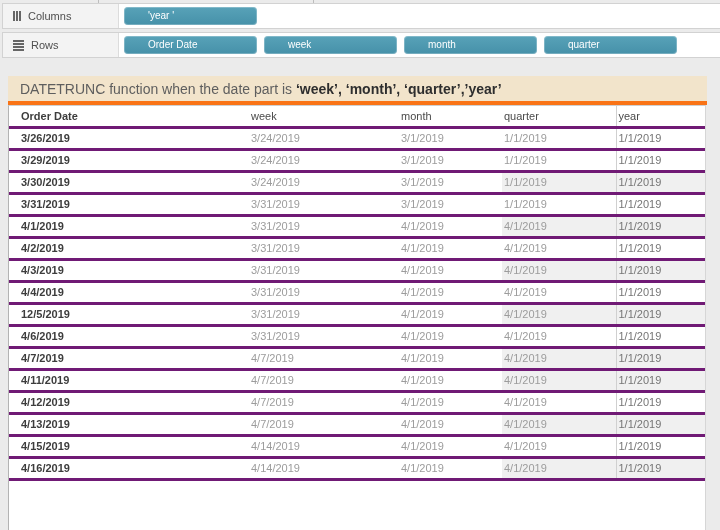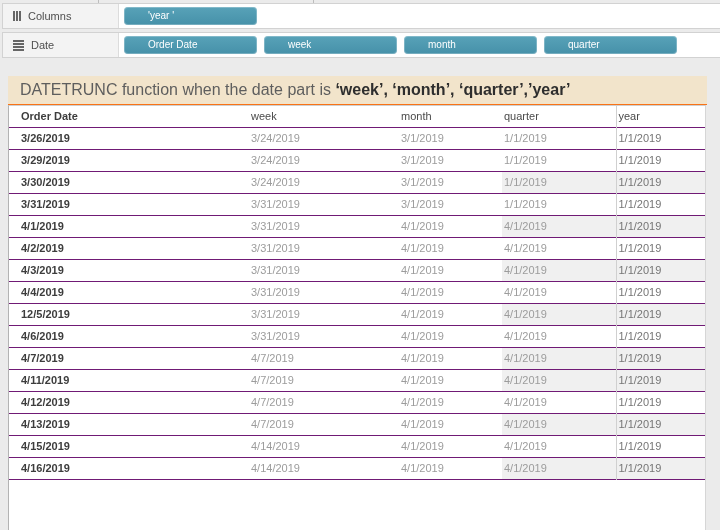--- a/index.html
+++ b/index.html
@@ -31,23 +31,23 @@
     padding-left:24px; flex:none;
     box-shadow: inset 0 0 0 1px rgba(255,255,255,0.25);
     white-space:nowrap; overflow:hidden;
   }
   .icon-cols { display:flex; gap:1px; }
   .icon-cols i { width:2px; height:10px; background:#666; display:block; }
   .icon-rows { display:flex; flex-direction:column; gap:1px; }
   .icon-rows i { width:11px; height:2px; background:#666; display:block; }
   .title-bar {
     position:absolute; left:8px; top:76px; width:699px; height:29px;
-    background:#f2e4cb; border-bottom:1px solid #f97316;
+    background:#f2e4cb; border-bottom:4px solid #f97316;
     display:flex; align-items:center; padding-left:12px;
-    font-size:16px; color:#5e5e5e;
+    font-size:14px; color:#5e5e5e;
   }
   .title-bar b { color:#2e2e2e; font-weight:bold; }
   .grid {
     position:absolute; left:8px; top:105px; width:698px; height:425px;
     background:#ffffff;
     border-left:1px solid #b3b3b3; border-right:1px solid #d6d6d6;
     border-top:1px solid #cfcfcf;
   }
   table { border-collapse:collapse; table-layout:fixed; width:696px; }
   col.c0{width:240px;} col.c1{width:150px;} col.c2{width:103px;} col.c3{width:114px;} col.c4{width:89px;}
@@ -55,21 +55,21 @@
     font-size:11px; text-align:left; font-weight:normal;
     padding:0 2px 0 2px; height:22px; white-space:nowrap; overflow:hidden;
   }
   th { color:#4a4a4a; height:21px; }
   th.c0, td.c0 { padding-left:12px; }
   th.c0 { color:#3d3d3d; font-weight:bold; }
   td.c0 { color:#3d3d3d; font-weight:bold; }
   td.c1, td.c2, td.c3 { color:#9c9c9c; }
   td.c4 { color:#757575; }
   th.c4, td.c4 { border-left:1px solid #d0d0d0; }
-  tbody tr { border-top:1px solid #701a75; }
+  tbody tr { border-top:3px solid #701a75; }
   td.band { background:#f0f0f0; }
   tr.filler { height:8px; }
 </style>
 </head>
 <body>
 
 <div class="tick" style="left:98px"></div>
 <div class="tick" style="left:313px"></div>
 
 <div class="shelf" style="top:3px">
@@ -87,21 +87,21 @@
 </div>
 
 <div class="shelf" style="top:32px">
   <div class="shelf-label">
     <span class="icon-rows">
         <i></i>
         <i></i>
         <i></i>
         <i></i>
       </span>
-    <span>Date</span>
+    <span>Rows</span>
   </div>
   <div class="shelf-pills" id="rows-pills">
       <div class="pill">Order Date</div>
       <div class="pill">week</div>
       <div class="pill">month</div>
       <div class="pill">quarter</div>
     </div>
 </div>
 
 <div class="title-bar">

